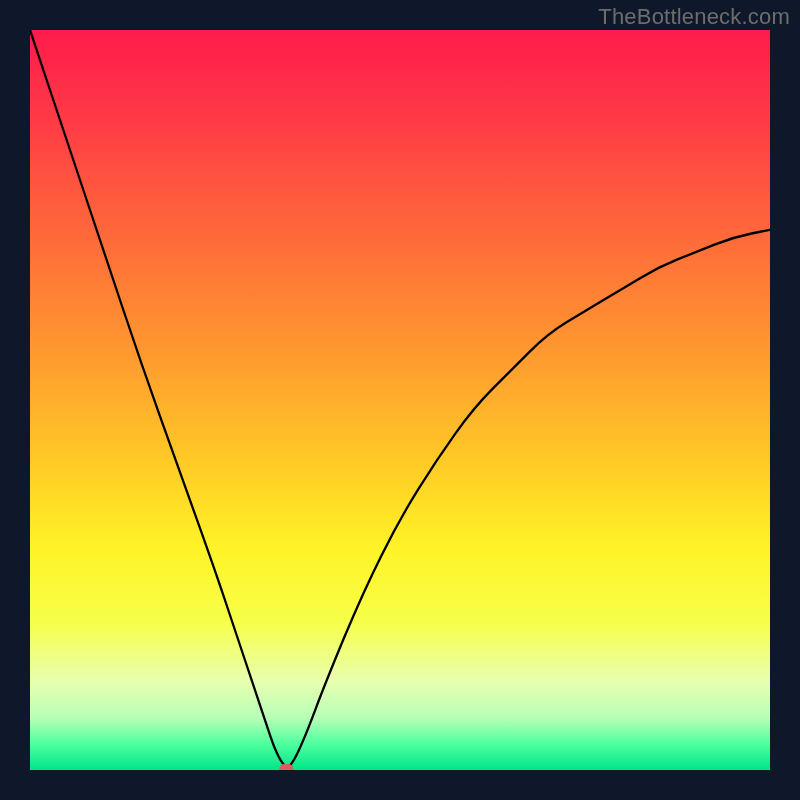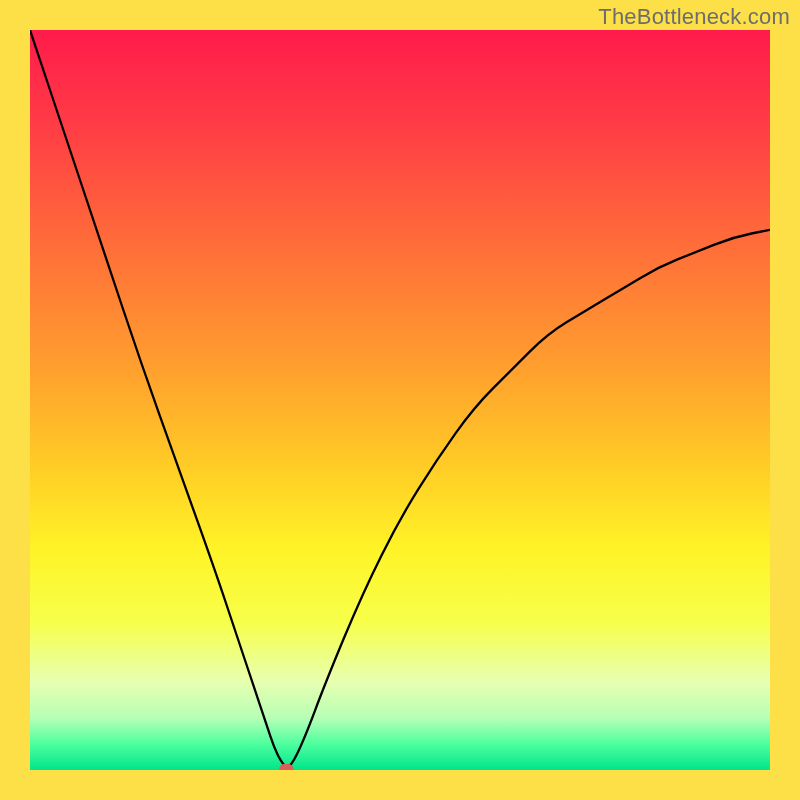--- a/index.html
+++ b/index.html
@@ -8,21 +8,21 @@
     width: 800px;
     height: 800px;
     overflow: hidden;
     background: #000;
     font-family: Arial, Helvetica, sans-serif;
   }
   .frame {
     position: relative;
     width: 800px;
     height: 800px;
-    background: #fde047;
+    background: #0f172a;
     text-align: center;
   }
   .plot {
     position: absolute;
     left: 30px;
     top: 30px;
     width: 740px;
     height: 740px;
     overflow: hidden;
   }

